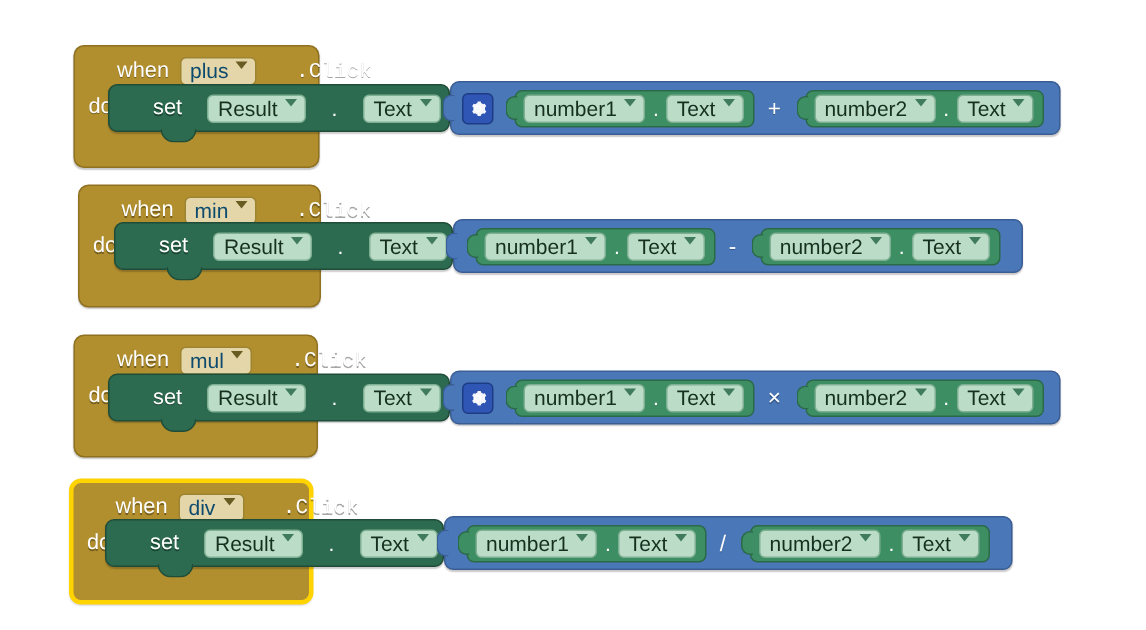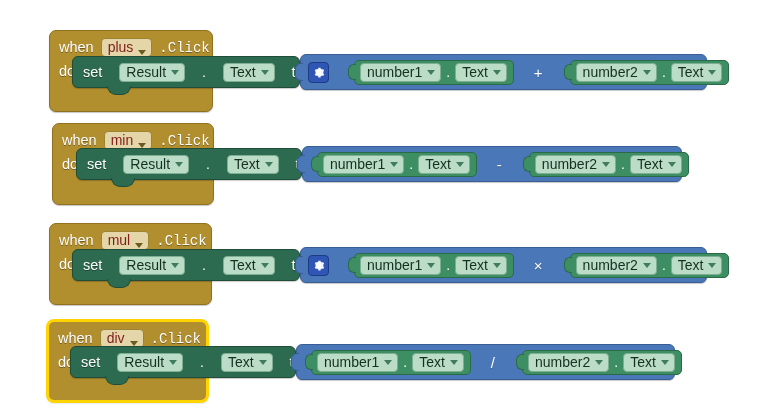--- a/index.html
+++ b/index.html
@@ -33,32 +33,33 @@
   
   .when-row{
     position:absolute;left:9px;top:5px;
     display:flex;align-items:center;gap:7px;
     height:23px;
   }
   .kw{
     color:#ffffff;font-size:14.5px;line-height:1;
     text-shadow:0 1px 0 rgba(0,0,0,.35);
     white-space:nowrap;
+    margin-left:19px;
   }
   .kw.small{font-size:14px;font-family:Liberation Mono, monospace;}
 
   
   .fld-gold{
-    display:inline-flex;align-items:flex-end;gap:5px;
+    display:inline-flex;align-items:flex-start;gap:5px;
     background:#E4D6A8;
     border:1px solid #9D8430;
     border-radius:4px;
     padding:1px 5px 2px 6px;
     height:19px;box-sizing:border-box;
-    color:#7f1d1d;font-size:14px;line-height:1;
+    color:#0c4a6e;font-size:14px;line-height:1;
     white-space:nowrap;
   }
   .caret{
     width:0;height:0;
     border-left:4px solid transparent;
     border-right:4px solid transparent;
     border-top:5px solid #6a5b23;
     display:inline-block;
     position:relative;top:1px;
   }
@@ -88,21 +89,21 @@
     position:absolute;
     width:22px;height:8px;
     background:#2C6B4F;
     border-left:1px solid #1F4D39;
     border-right:1px solid #1F4D39;
     border-bottom:1px solid #1F4D39;
     border-radius:0 0 9px 9px;
     bottom:-8px;left:34px;
   }
   .fld-green{
-    display:inline-flex;align-items:center;gap:5px;
+    display:inline-flex;gap:5px;
     background:#BBDCC6;
     border:1px solid #7FAF93;
     border-radius:4px;
     padding:1px 5px 2px 6px;
     height:19px;box-sizing:border-box;
     color:#15301f;font-size:14px;line-height:1;
     white-space:nowrap;
   }
   .dot{color:#ffffff;font-size:14px;line-height:1;}
 
@@ -116,21 +117,21 @@
   }
 
   
   .math-block{
     position:absolute;
     background:#4A77B8;
     border:1px solid #3A5E94;
     border-radius:6px;
     box-sizing:border-box;
     display:flex;align-items:center;
-    gap:18px;padding-left:7px;padding-right:7px;
+    gap:7px;padding-left:7px;padding-right:7px;
     box-shadow:0 1px 1px rgba(0,0,0,.22);
   }
   
   .left-plug{
     position:absolute;left:-6px;top:50%;transform:translateY(-50%);
     width:7px;height:16px;
     background:#4A77B8;
     border:1px solid #3A5E94;border-right:none;
     border-radius:6px 0 0 6px;
   }

